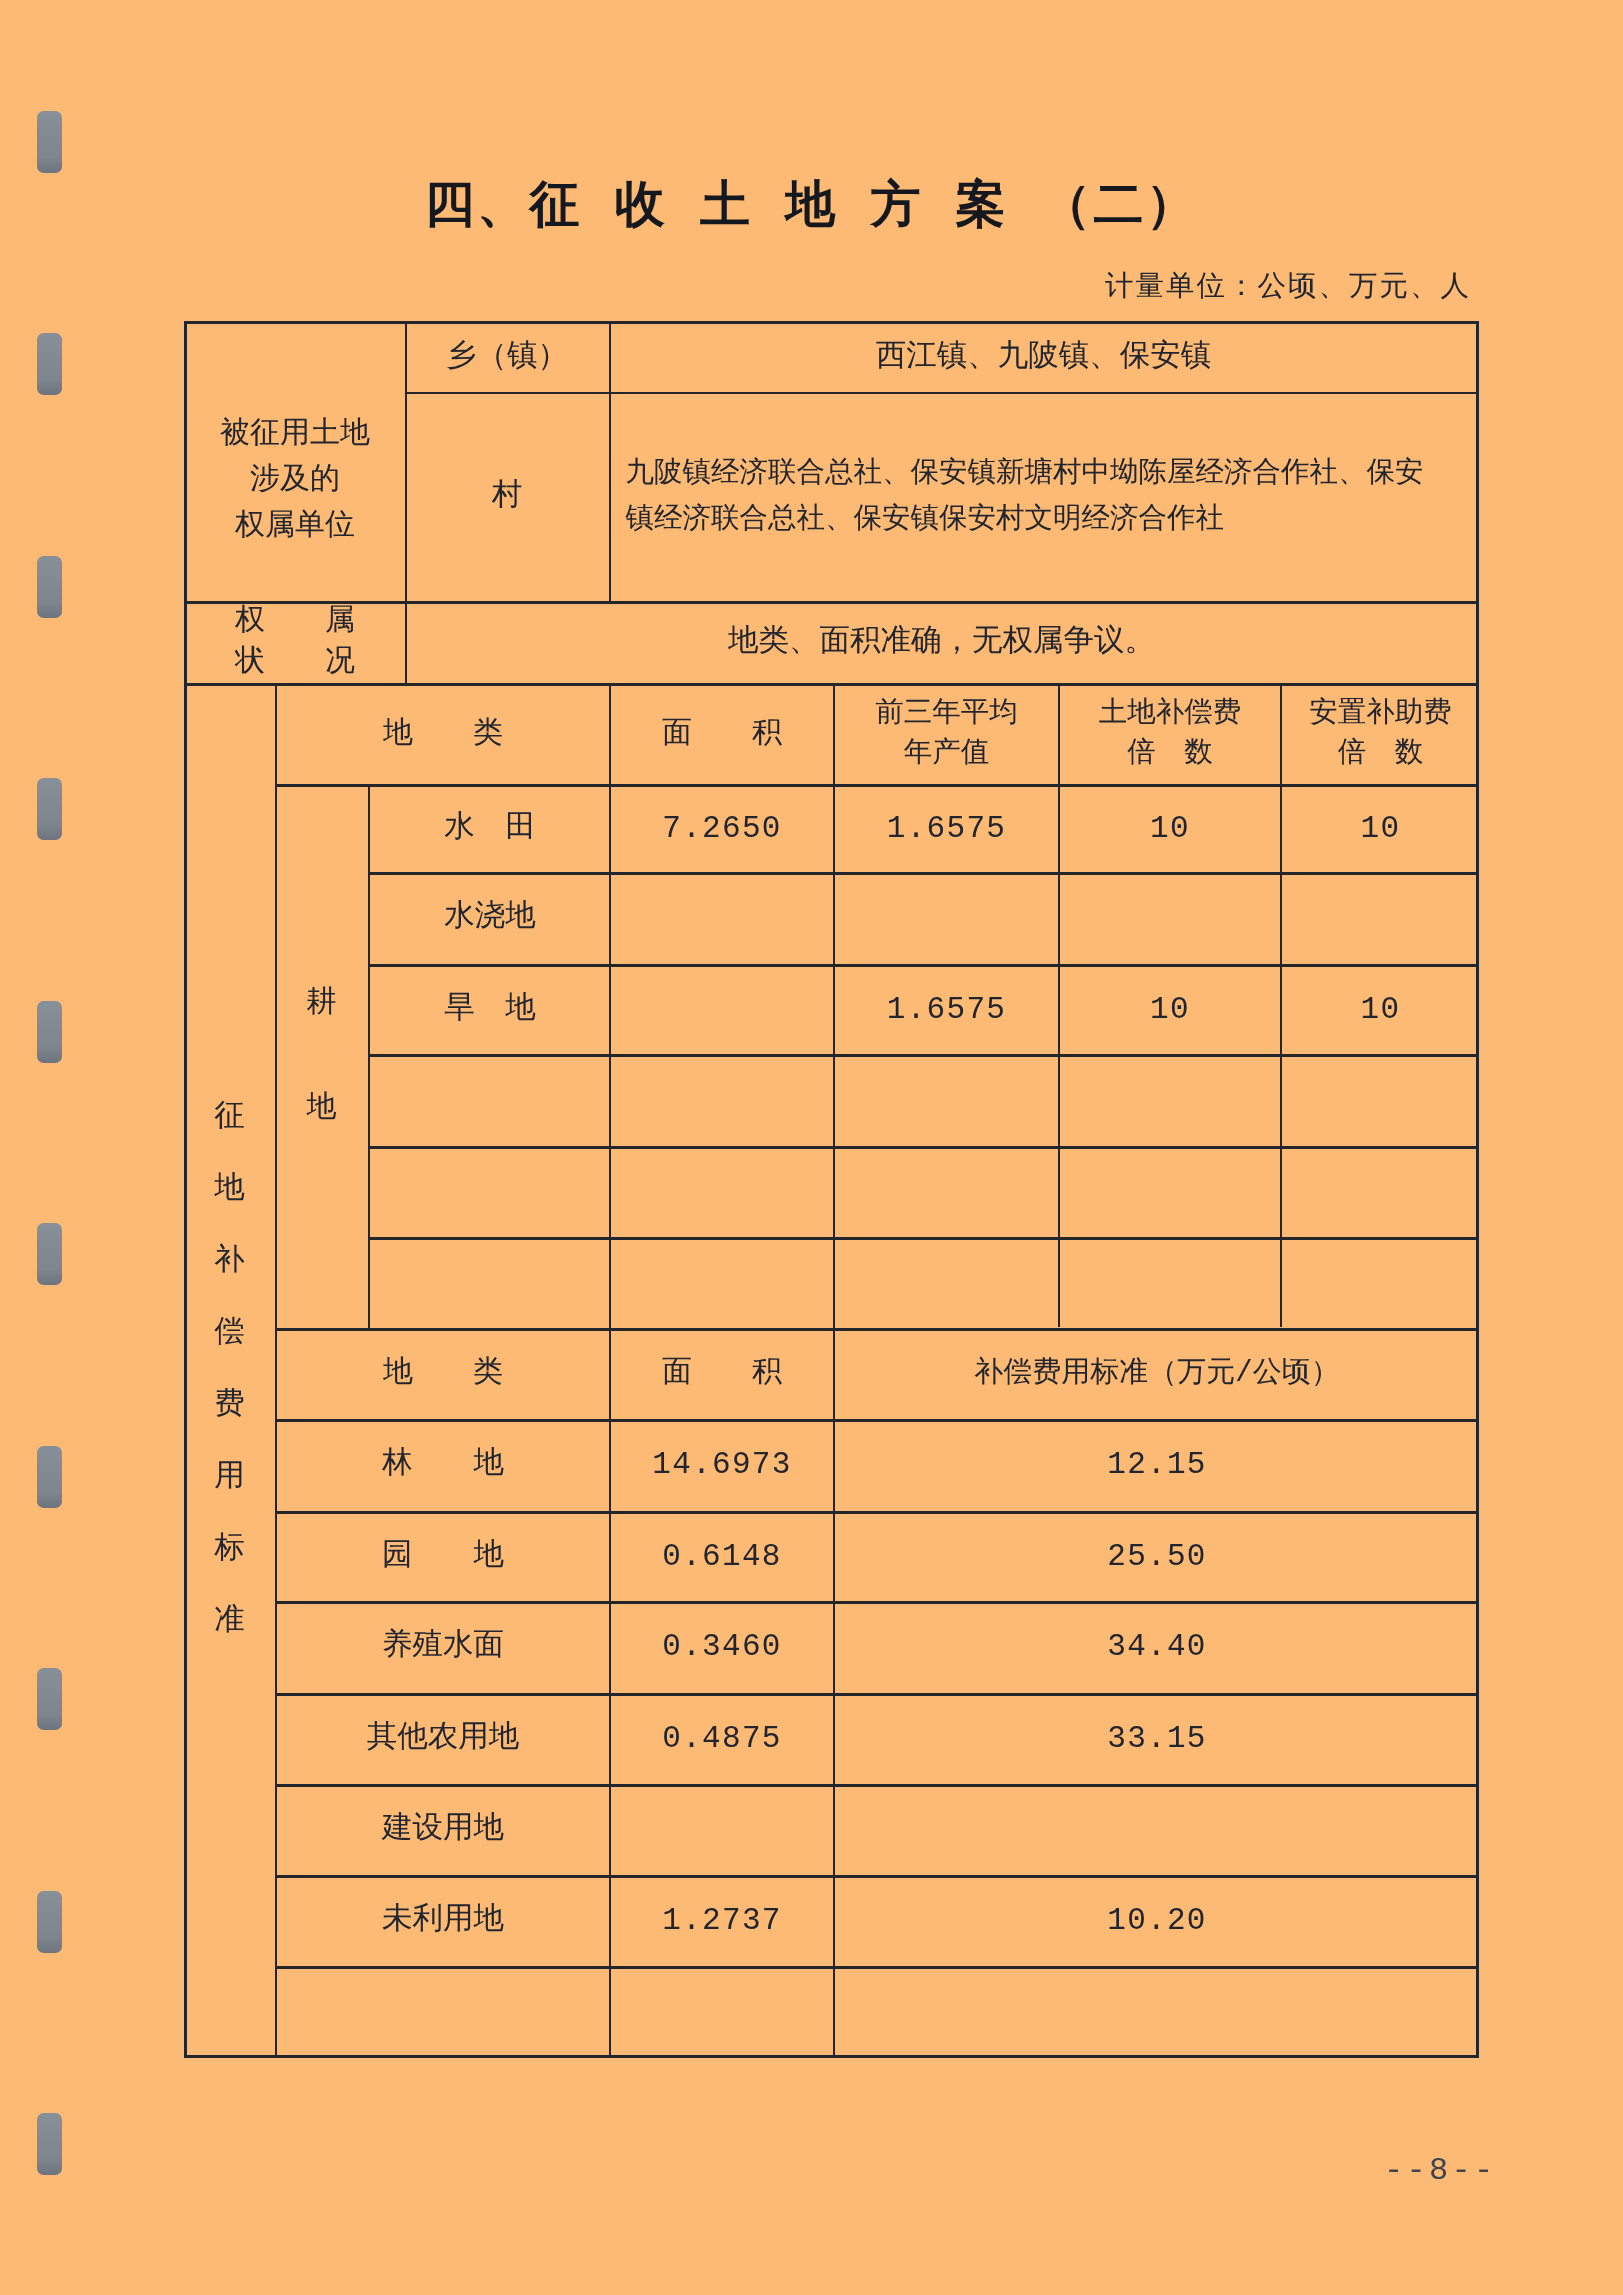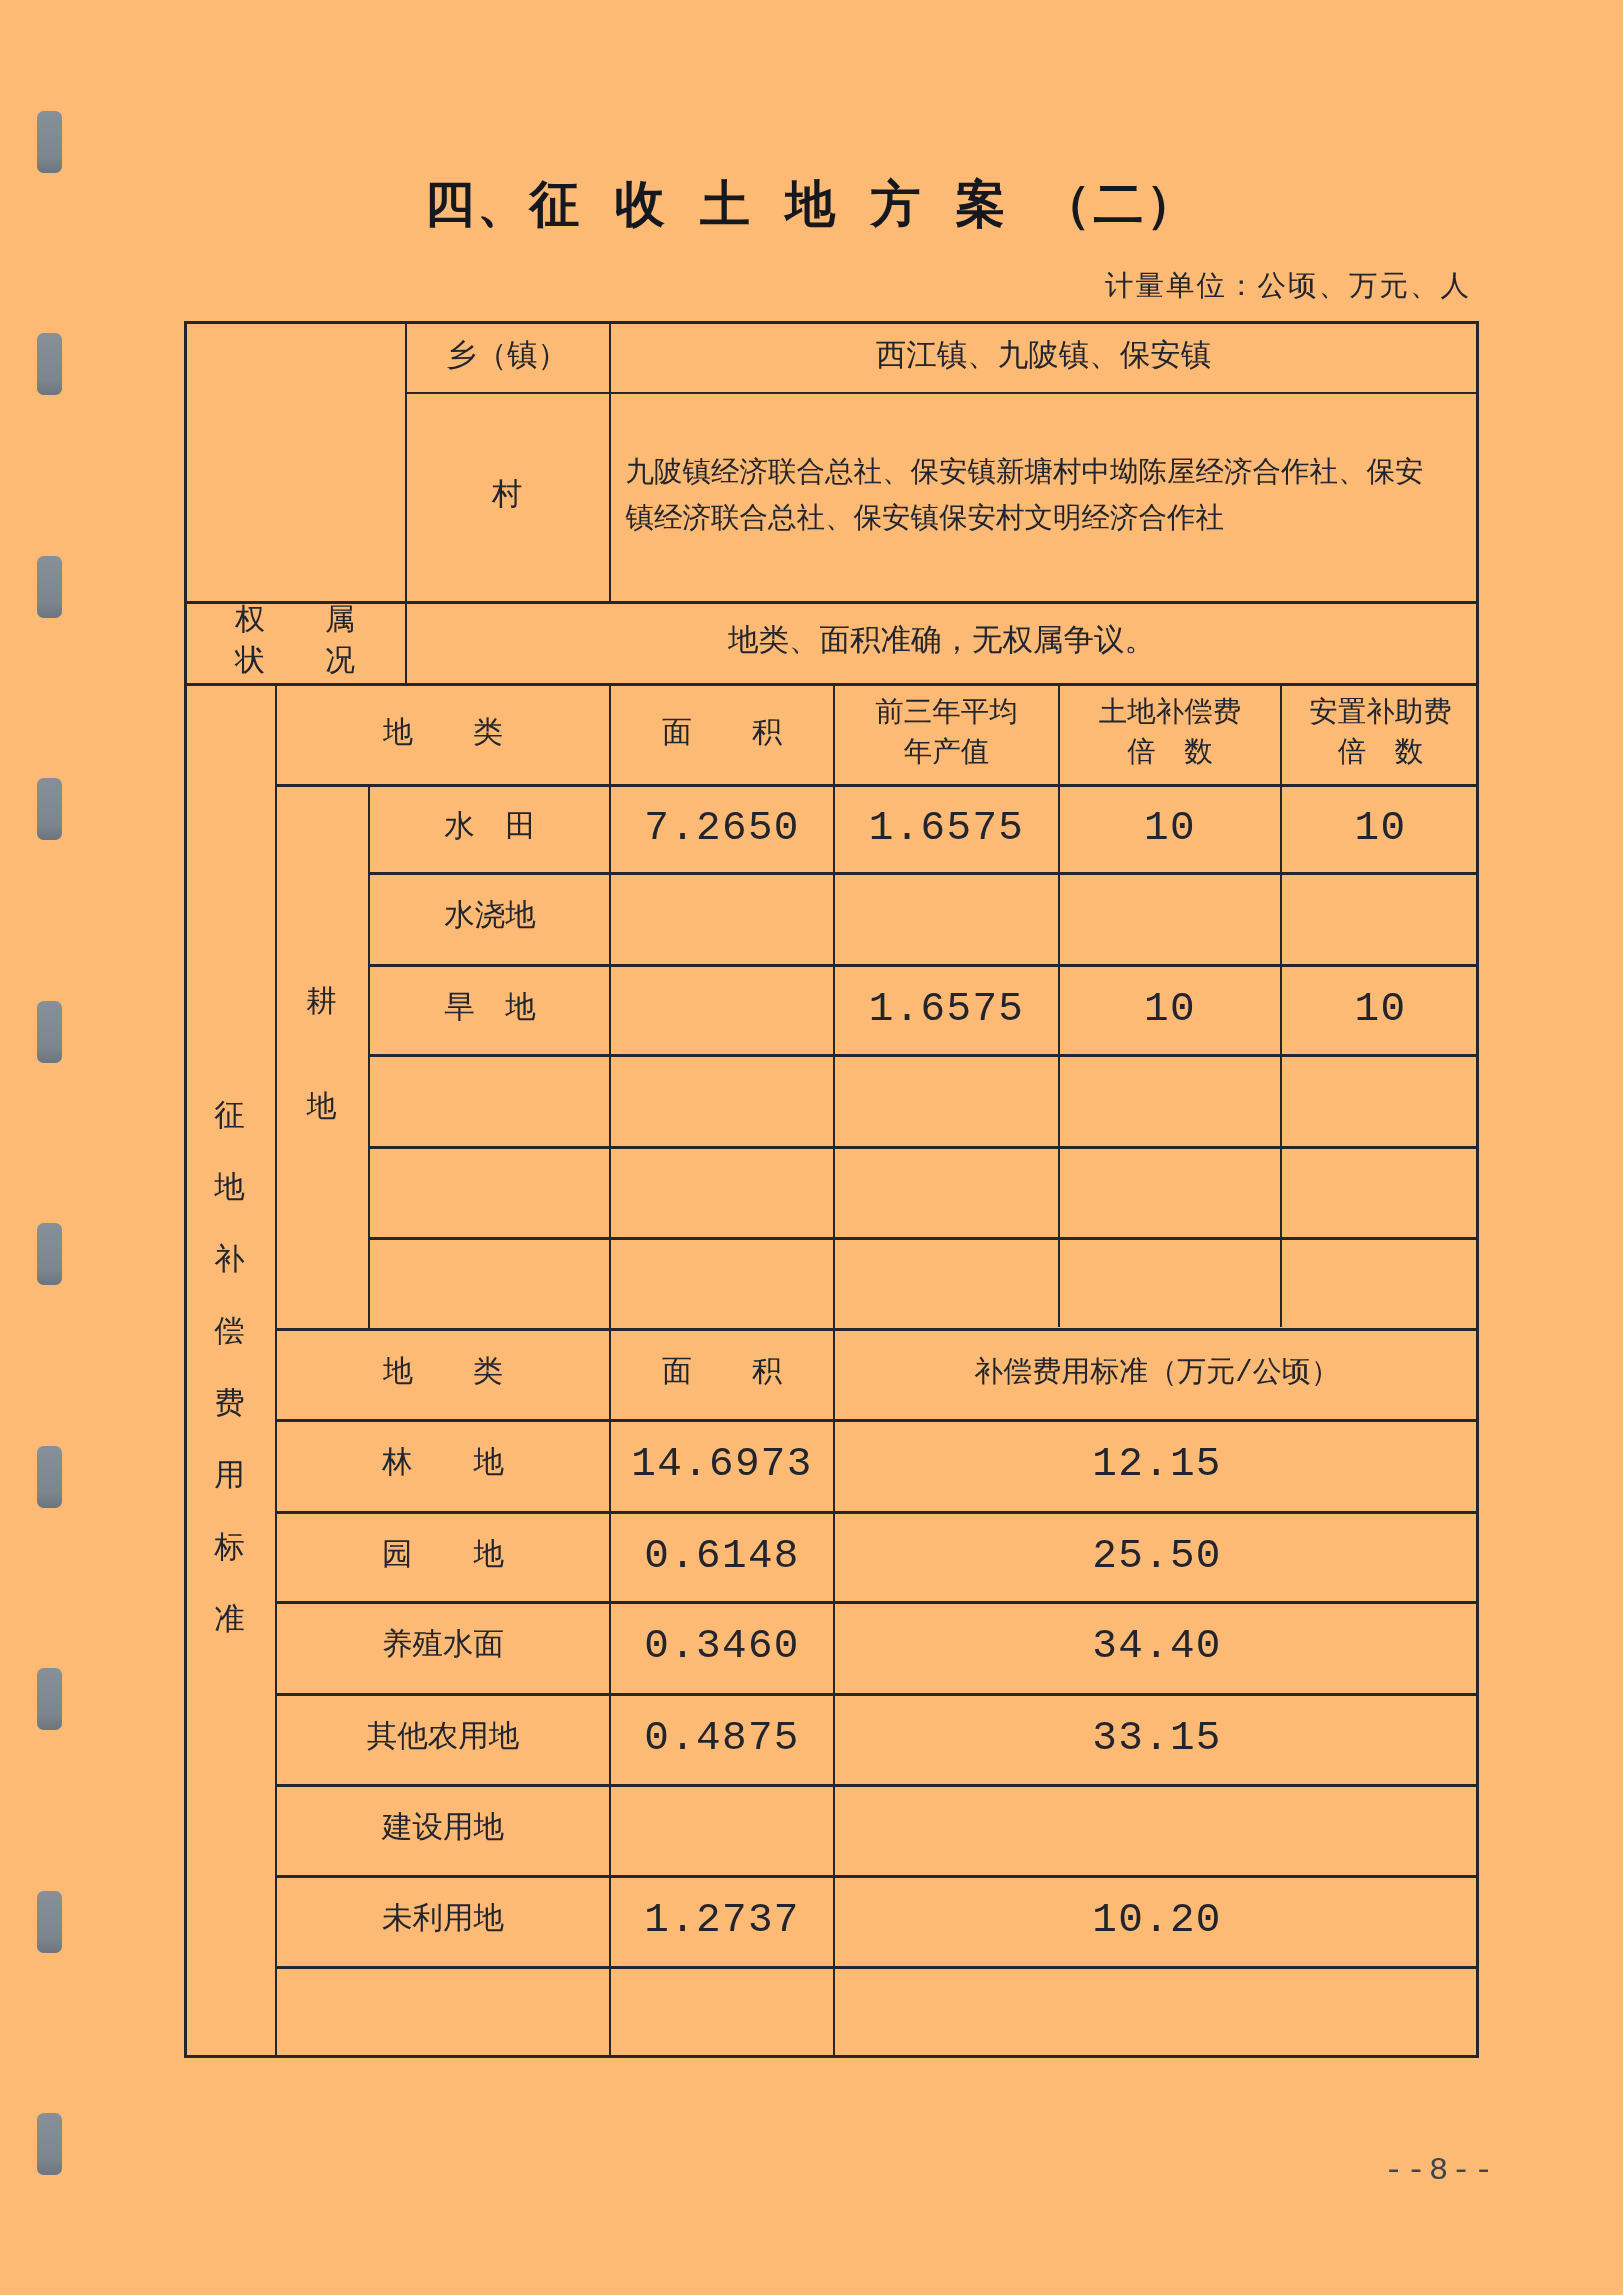--- a/index.html
+++ b/index.html
@@ -8,21 +8,21 @@
     background:#fdba74;color:#22252e;
     font-family:Liberation Mono, monospace;
   }
   .mark{position:absolute;left:37px;width:24.5px;height:62px;border-radius:6.6px;
     background:linear-gradient(180deg,#878f98 0%,#7d858e 75%,#6d747d 100%);}
   .hl,.vl{position:absolute;background:#23262b;}
   .cell{
     position:absolute;display:flex;align-items:center;justify-content:center;
     text-align:center;font-size:30.5px;line-height:41px;white-space:pre-line;
   }
-  .num{font-size:41px;letter-spacing:1.3px;}
+  .num{font-size:31px;letter-spacing:1.3px;}
   .hdr{font-size:28.5px;line-height:40px;}
   .vtxt{width:32px;word-break:break-all;font-size:30.5px;}
   .title{
     position:absolute;left:0;top:171px;width:1623px;text-align:center;
     font-size:50px;font-weight:bold;color:#15181f;letter-spacing:2.6px;
   }
   .unit{position:absolute;top:267px;right:152px;font-size:28.5px;letter-spacing:2px;}
   .pagenum{position:absolute;left:1384px;top:2152px;font-size:32px;letter-spacing:3.3px;color:#3d434f;}
   .village-lines{align-items:flex-start;text-align:left;flex-direction:column;
     padding:0 14.6px;font-size:28.5px;line-height:46px;}
@@ -70,20 +70,23 @@
   <div class="vl" style="left:1476px;top:321px;width:2.6px;height:1737px"></div>
   <div class="vl" style="left:405px;top:321px;width:2px;height:362px"></div>
   <div class="vl" style="left:609px;top:321px;width:2px;height:280px"></div>
   <div class="vl" style="left:275px;top:683px;width:2px;height:1372px"></div>
   <div class="vl" style="left:368px;top:784px;width:2px;height:544px"></div>
   <div class="vl" style="left:609px;top:683px;width:2px;height:1372px"></div>
   <div class="vl" style="left:833px;top:683px;width:2px;height:1372px"></div>
   <div class="vl" style="left:1058px;top:683px;width:2px;height:644px"></div>
   <div class="vl" style="left:1280px;top:683px;width:2px;height:644px"></div>
 
+  <div class="cell" style="left:187px;top:324px;width:216px;height:275px;line-height:46px;font-size:30px;padding-top:37px;box-sizing:border-box">被征用土地
+涉及的
+权属单位</div>
 
   <div class="cell" style="left:407px;top:324px;width:200px;height:66px">乡（镇）</div>
   <div class="cell" style="left:611px;top:324px;width:865px;height:66px">西江镇、九陂镇、保安镇</div>
 
   <div class="cell" style="left:407px;top:394px;width:200px;height:205px">村</div>
   <div class="cell village-lines" style="left:611px;top:394px;width:836px;height:205px">
     <div>九陂镇经济联合总社、保安镇新塘村中坳陈屋经济合作社、保安</div>
     <div>镇经济联合总社、保安镇保安村文明经济合作社</div>
   </div>
 

